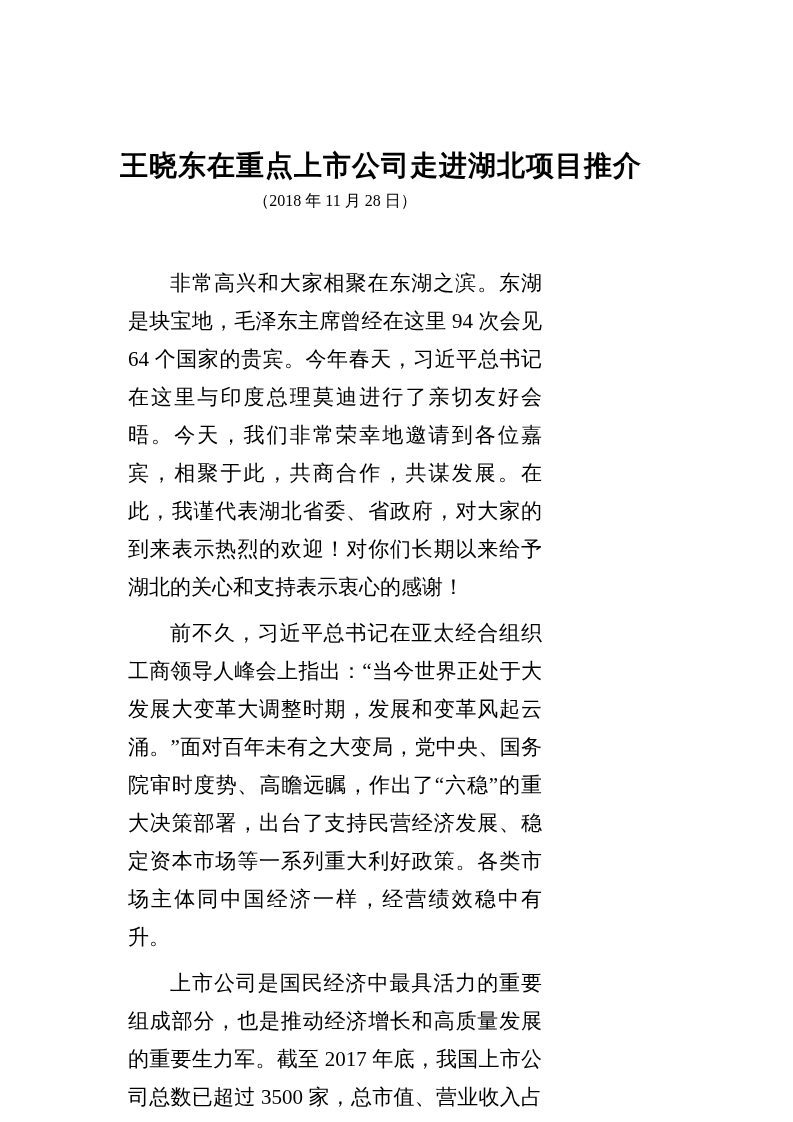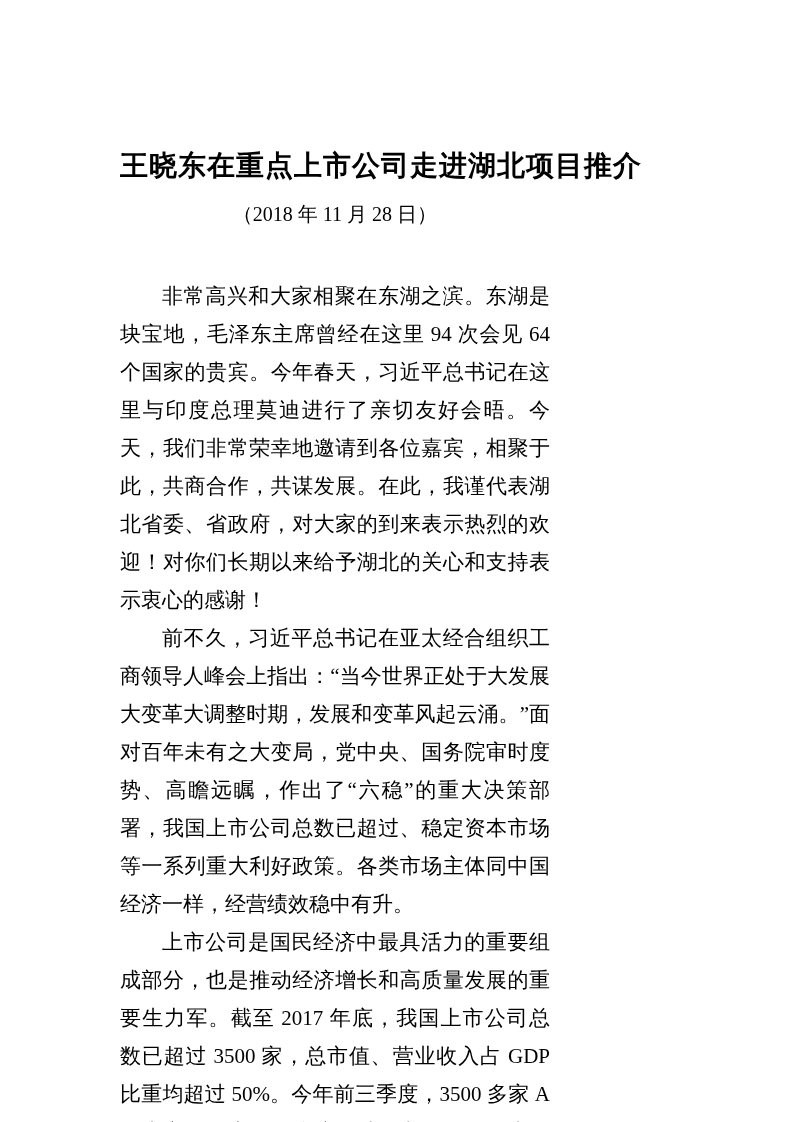--- a/index.html
+++ b/index.html
@@ -24,45 +24,45 @@
     font-weight: bold;
     text-align: center;
     line-height: 44px;
     letter-spacing: 1px;
   }
   .title-line {
     display: block;
     white-space: nowrap;
   }
   .doc-date {
-    margin-top: 13px;
-    font-size: 20px;
+    margin-top: 0;
+    font-size: 16px;
     line-height: 26px;
     text-align: center;
     font-weight: normal;
   }
   .doc-body {
     margin-top: 50px;
     font-size: 21px;
     line-height: 38px;
     text-align: justify;
   }
   .doc-body p {
-    margin: 0;
+    margin: 8px;
     text-indent: 2em;
   }
 </style>
 </head>
 <body>
 
 <div class="page">
   <h1 class="doc-title">
     <span class="title-line">王晓东在重点上市公司走进湖北项目推介</span>
   </h1>
 
   <div class="doc-date">（2018 年 11 月 28 日）</div>
 
   <div class="doc-body">
     <p>非常高兴和大家相聚在东湖之滨。东湖是块宝地，毛泽东主席曾经在这里 94 次会见 64 个国家的贵宾。今年春天，习近平总书记在这里与印度总理莫迪进行了亲切友好会晤。今天，我们非常荣幸地邀请到各位嘉宾，相聚于此，共商合作，共谋发展。在此，我谨代表湖北省委、省政府，对大家的到来表示热烈的欢迎！对你们长期以来给予湖北的关心和支持表示衷心的感谢！</p>
-    <p>前不久，习近平总书记在亚太经合组织工商领导人峰会上指出：“当今世界正处于大发展大变革大调整时期，发展和变革风起云涌。”面对百年未有之大变局，党中央、国务院审时度势、高瞻远瞩，作出了“六稳”的重大决策部署，我国上市公司总数已超过、稳定资本市场等一系列重大利好政策。各类市场主体同中国经济一样，经营绩效稳中有升。</p>
+    <p>前不久，习近平总书记在亚太经合组织工商领导人峰会上指出：“当今世界正处于大发展大变革大调整时期，发展和变革风起云涌。”面对百年未有之大变局，党中央、国务院审时度势、高瞻远瞩，作出了“六稳”的重大决策部署，出台了支持民营经济发展、稳定资本市场等一系列重大利好政策。各类市场主体同中国经济一样，经营绩效稳中有升。</p>
     <p>上市公司是国民经济中最具活力的重要组成部分，也是推动经济增长和高质量发展的重要生力军。截至 2017 年底，我国上市公司总数已超过 3500 家，总市值、营业收入占 GDP 比重均超过 50%。今年前三季度，3500 多家 A 股上市公司实现净利润同比增长 76.7%，为全国经济稳中有进提供了有力支撑。</p>
   </div>
 </div>
 
 </body></html>

